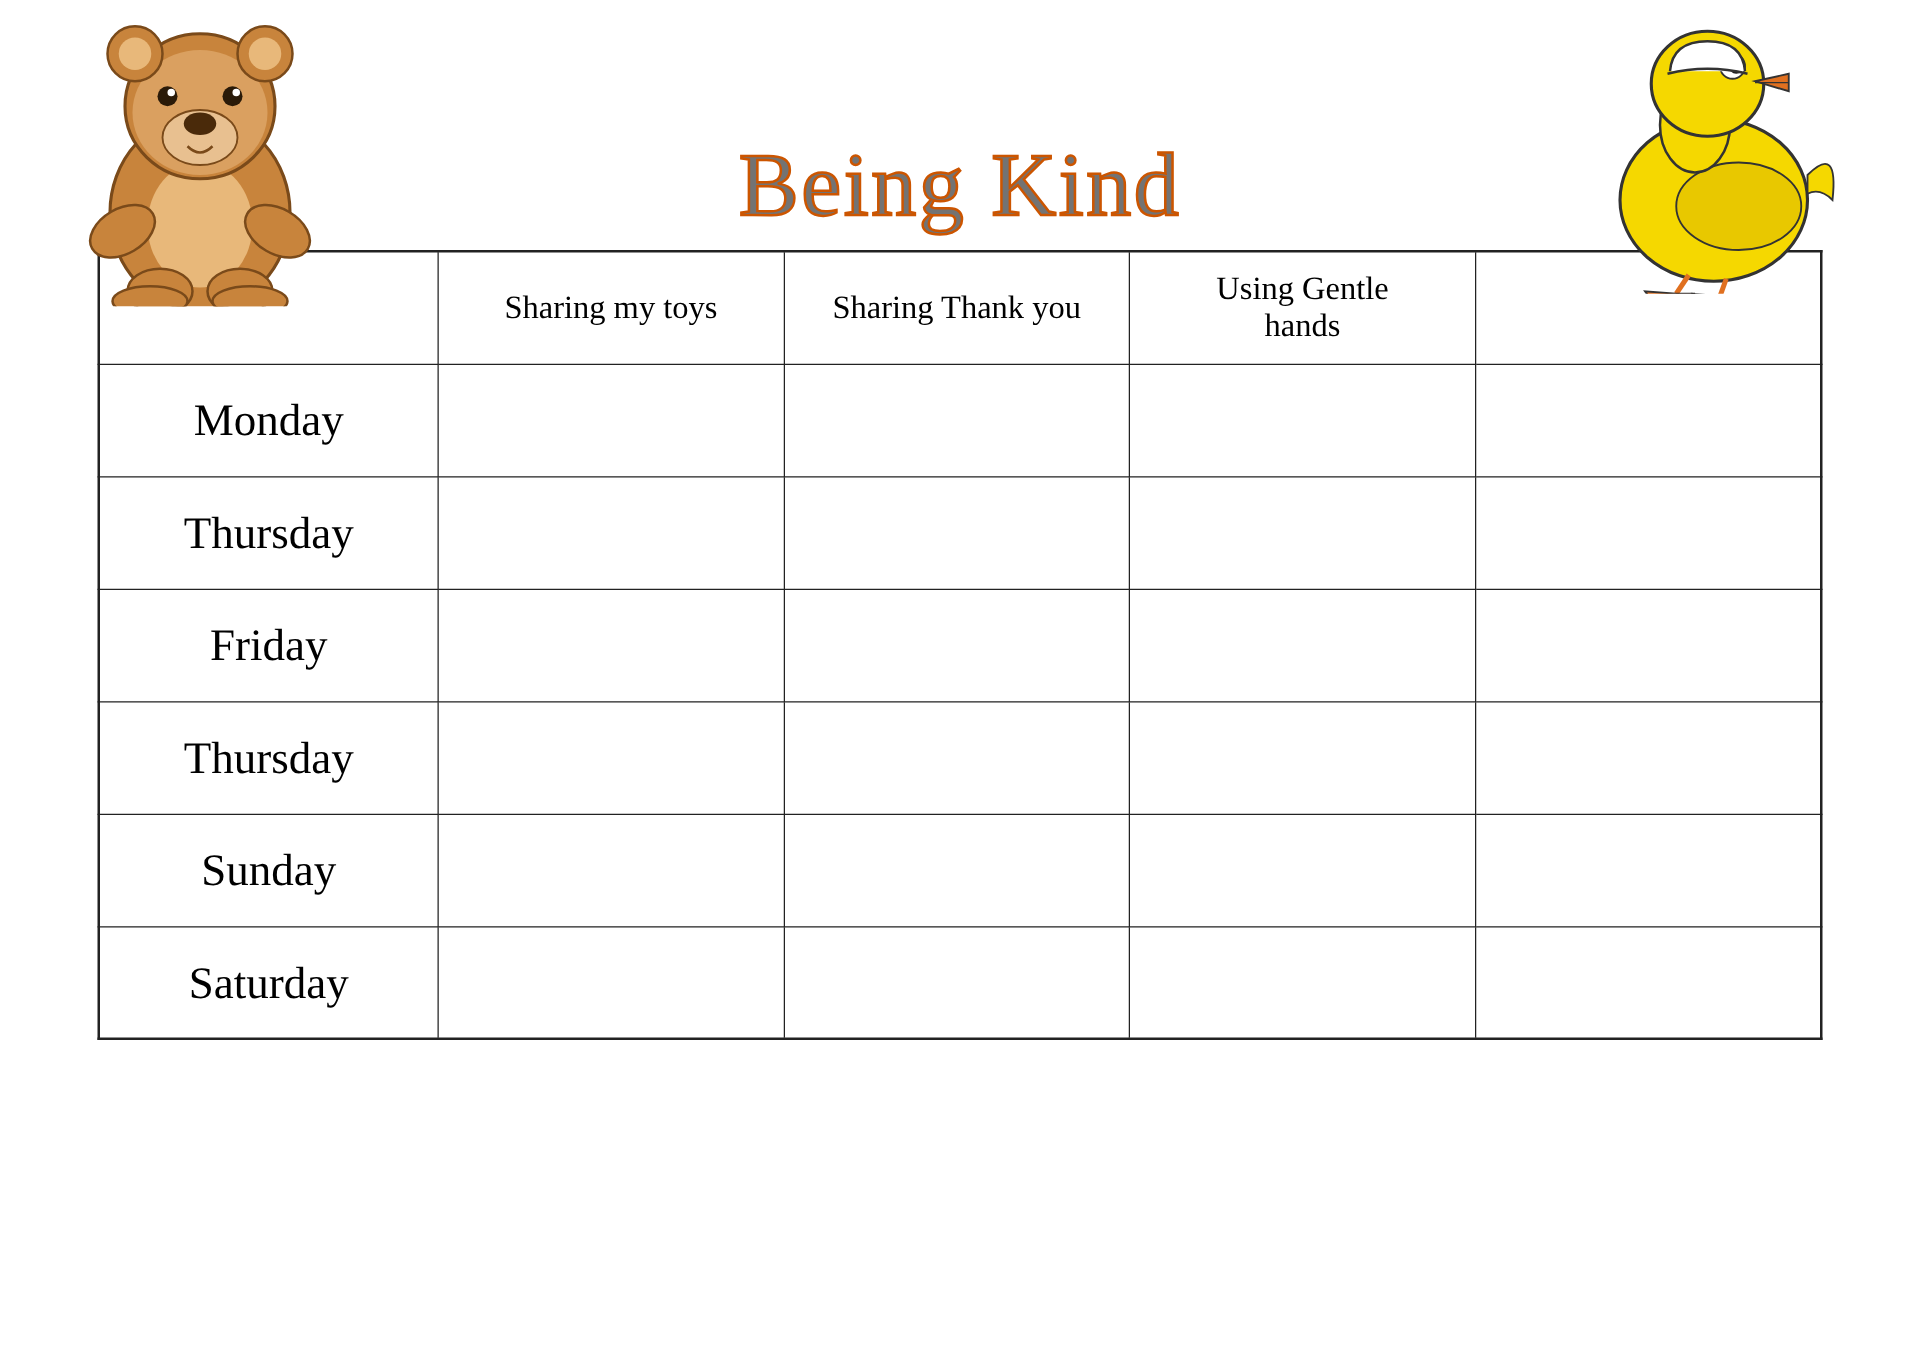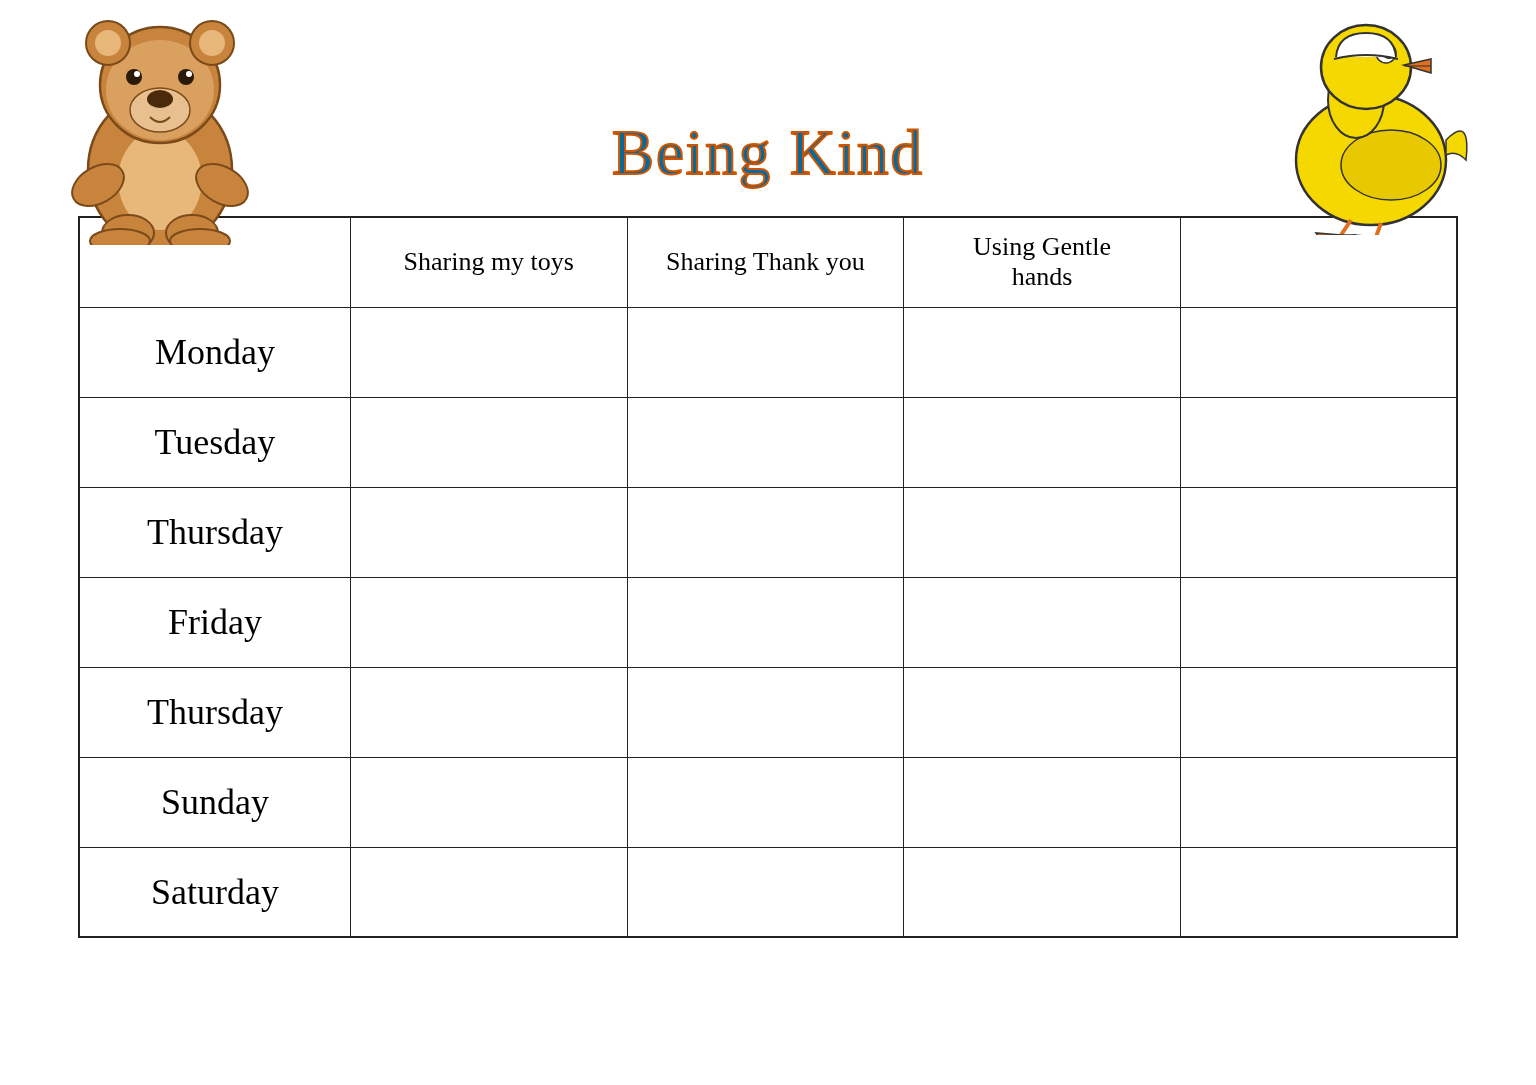--- a/index.html
+++ b/index.html
@@ -29,23 +29,23 @@
       display: flex;
       align-items: flex-end;
       justify-content: center;
       position: relative;
       padding-top: 20px;
       padding-bottom: 10px;
       min-height: 200px;
     }
 
     .title {
-      font-size: 63px;
+      font-size: 72px;
       font-family: 'Comic Sans MS', 'Chalkboard SE', cursive;
-      color: #0369a1;
+      color: #737373;
       text-align: center;
       font-weight: normal;
       letter-spacing: 2px;
       margin-top: 44px;
       
       -webkit-text-stroke: 2px #cc5500;
     }
 
     
     .bear {
@@ -61,21 +61,21 @@
       position: absolute;
       right: 60px;
       top: 15px;
       width: 200px;
       height: 220px;
     }
 
     
     .table-container {
       width: 1380px;
-      margin: 16px auto;
+      margin: 0 auto;
     }
 
     table {
       width: 100%;
       border-collapse: collapse;
       border: 2px solid #222;
     }
 
     table th, table td {
       border: 1.5px solid #222;
@@ -213,27 +213,20 @@
       </thead>
       <tbody id="table-body">
       <tr>
             <td>Monday</td>
             <td></td>
             <td></td>
             <td></td>
             <td></td>
           </tr>
           <tr>
-            <td>Tuesday</td>
-            <td></td>
-            <td></td>
-            <td></td>
-            <td></td>
-          </tr>
-          <tr>
             <td>Thursday</td>
             <td></td>
             <td></td>
             <td></td>
             <td></td>
           </tr>
           <tr>
             <td>Friday</td>
             <td></td>
             <td></td>

